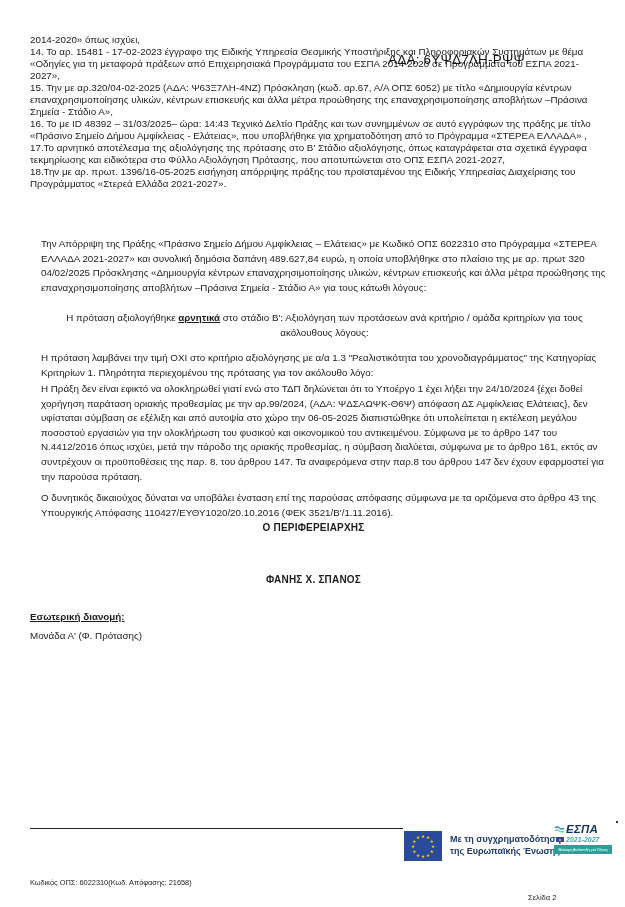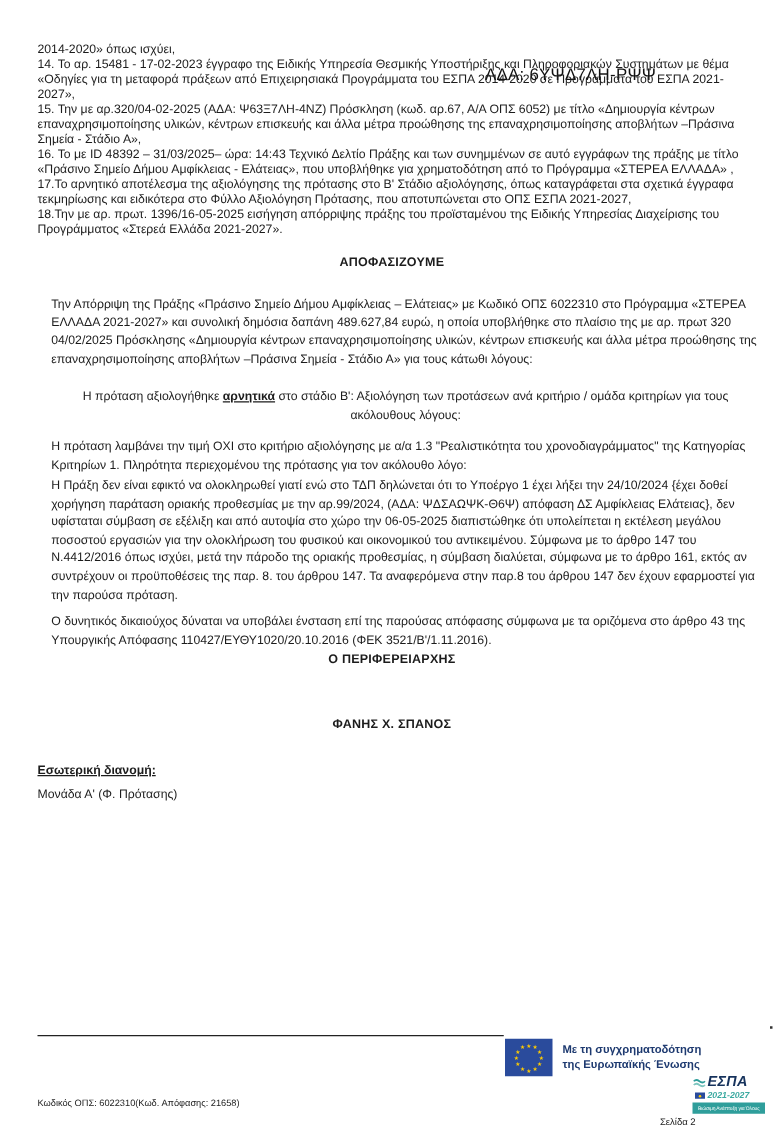--- a/index.html
+++ b/index.html
@@ -60,21 +60,21 @@
     background:#2a4b9c;
   }
   .eu-text{
     position:absolute;left:450px;top:834px;
     font-size:9px;font-weight:bold;line-height:11.5px;
     color:#1e3a70;
   }
   .espa{
     position:absolute;left:554px;top:823px;width:62px;
   }
-  .espa-row1{display:flex;align-items:center;gap:1px;margin-top:37px;}
+  .espa-row1{display:flex;align-items:center;gap:1px;}
   .espa-word{
     font-size:11.5px;font-weight:bold;font-style:italic;
     color:#16325c;letter-spacing:.3px;line-height:13px;
   }
   .espa-row2{display:flex;align-items:center;gap:2px;margin-top:0px;margin-left:2px;}
   .mini-flag{width:8px;height:5px;background:#2a4b9c;position:relative;}
   .mini-flag::after{
     content:"";position:absolute;left:3px;top:1.5px;width:2px;height:2px;
     border-radius:50%;background:#ffcc00;
   }
@@ -104,21 +104,20 @@
 
   <div class="refs">
     <p>2014-2020» όπως ισχύει,</p>
     <p>14. Το αρ. 15481 - 17-02-2023 έγγραφο της Ειδικής Υπηρεσία Θεσμικής Υποστήριξης και Πληροφοριακών Συστημάτων με θέμα «Οδηγίες για τη μεταφορά πράξεων από Επιχειρησιακά Προγράμματα του ΕΣΠΑ 2014-2020 σε Προγράμματα του ΕΣΠΑ 2021-2027»,</p>
     <p>15. Την με αρ.320/04-02-2025 (ΑΔΑ: Ψ63Ξ7ΛΗ-4ΝΖ) Πρόσκληση (κωδ. αρ.67, Α/Α ΟΠΣ 6052) με τίτλο «Δημιουργία κέντρων επαναχρησιμοποίησης υλικών, κέντρων επισκευής και άλλα μέτρα προώθησης της επαναχρησιμοποίησης αποβλήτων –Πράσινα Σημεία - Στάδιο Α»,</p>
     <p>16. Το με ID 48392 – 31/03/2025– ώρα: 14:43 Τεχνικό Δελτίο Πράξης και των συνημμένων σε αυτό εγγράφων της πράξης με τίτλο «Πράσινο Σημείο Δήμου Αμφίκλειας - Ελάτειας», που υποβλήθηκε για χρηματοδότηση από το Πρόγραμμα «ΣΤΕΡΕΑ ΕΛΛΑΔΑ» ,</p>
     <p>17.Το αρνητικό αποτέλεσμα της αξιολόγησης της πρότασης στο Β' Στάδιο αξιολόγησης, όπως καταγράφεται στα σχετικά έγγραφα τεκμηρίωσης και ειδικότερα στο Φύλλο Αξιολόγηση Πρότασης, που αποτυπώνεται στο ΟΠΣ ΕΣΠΑ 2021-2027,</p>
     <p>18.Την με αρ. πρωτ. 1396/16-05-2025 εισήγηση απόρριψης πράξης του προϊσταμένου της Ειδικής Υπηρεσίας Διαχείρισης του Προγράμματος «Στερεά Ελλάδα 2021-2027».</p>
   </div>
 
-  <div class="center-head head-apofasi">ΑΠΟΦΑΣΙΖΟΥΜΕ</div>
 
   <p class="para p-decision">Την Απόρριψη της Πράξης «Πράσινο Σημείο Δήμου Αμφίκλειας – Ελάτειας» με Κωδικό ΟΠΣ 6022310 στο Πρόγραμμα «ΣΤΕΡΕΑ ΕΛΛΑΔΑ 2021-2027» και συνολική δημόσια δαπάνη 489.627,84 ευρώ, η οποία υποβλήθηκε στο πλαίσιο της με αρ. πρωτ 320 04/02/2025 Πρόσκλησης «Δημιουργία κέντρων επαναχρησιμοποίησης υλικών, κέντρων επισκευής και άλλα μέτρα προώθησης της επαναχρησιμοποίησης αποβλήτων –Πράσινα Σημεία - Στάδιο Α» για τους κάτωθι λόγους:</p>
 
   <p class="para p-eval1"><span>Η πρόταση αξιολογήθηκε </span><span class="emph">αρνητικά</span><span> στο στάδιο Β': Αξιολόγηση των προτάσεων ανά κριτήριο / ομάδα κριτηρίων για τους ακόλουθους λόγους:</span></p>
 
   <p class="para p-eval2">Η πρόταση λαμβάνει την τιμή ΟΧΙ στο κριτήριο αξιολόγησης με α/α 1.3 "Ρεαλιστικότητα του χρονοδιαγράμματος" της Κατηγορίας Κριτηρίων 1. Πληρότητα περιεχομένου της πρότασης για τον ακόλουθο λόγο:</p>
 
   <p class="para p-eval3">Η Πράξη δεν είναι εφικτό να ολοκληρωθεί γιατί ενώ στο ΤΔΠ δηλώνεται ότι το Υποέργο 1 έχει λήξει την 24/10/2024 {έχει δοθεί χορήγηση παράταση οριακής προθεσμίας με την αρ.99/2024, (ΑΔΑ: ΨΔΣΑΩΨΚ-Θ6Ψ) απόφαση ΔΣ Αμφίκλειας Ελάτειας}, δεν υφίσταται σύμβαση σε εξέλιξη και από αυτοψία στο χώρο την 06-05-2025 διαπιστώθηκε ότι υπολείπεται η εκτέλεση μεγάλου ποσοστού εργασιών για την ολοκλήρωση του φυσικού και οικονομικού του αντικειμένου. Σύμφωνα με το άρθρο 147 του Ν.4412/2016 όπως ισχύει, μετά την πάροδο της οριακής προθεσμίας, η σύμβαση διαλύεται, σύμφωνα με το άρθρο 161, εκτός αν συντρέχουν οι προϋποθέσεις της παρ. 8. του άρθρου 147. Τα αναφερόμενα στην παρ.8 του άρθρου 147 δεν έχουν εφαρμοστεί για την παρούσα πρόταση.</p>
 
   <p class="para p-enstasi">Ο δυνητικός δικαιούχος δύναται να υποβάλει ένσταση επί της παρούσας απόφασης σύμφωνα με τα οριζόμενα στο άρθρο 43 της Υπουργικής Απόφασης 110427/ΕΥΘΥ1020/20.10.2016 (ΦΕΚ 3521/Β'/1.11.2016).</p>

